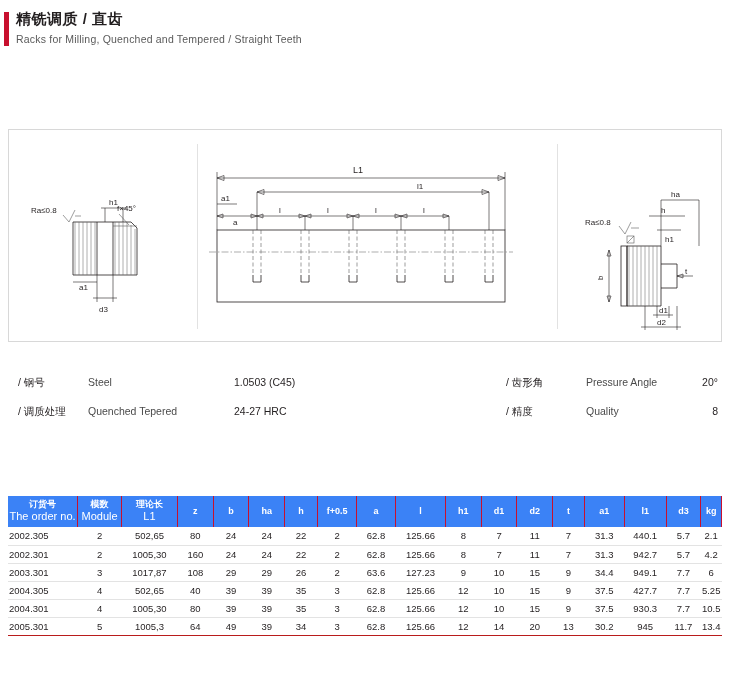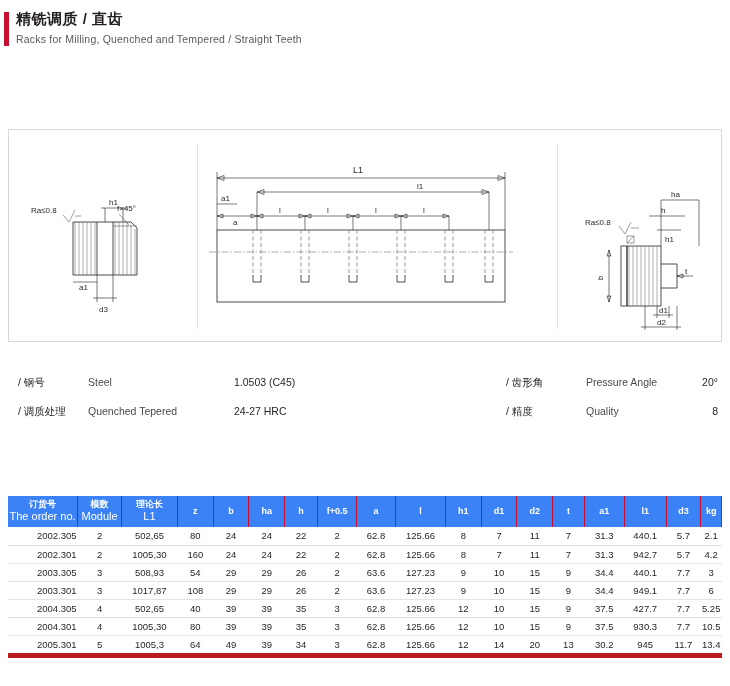--- a/index.html
+++ b/index.html
@@ -77,22 +77,22 @@
   table.tbl thead th .cn { display: block; font-size: 9px; }
   table.tbl thead th .en { display: block; font-size: 11px; font-weight: normal; }
   table.tbl tbody td {
     text-align: center;
     padding: 3px 1px;
     border-bottom: 1px solid #e3e3e3;
     color: #231f20;
     font-size: 9.5px;
     height: 18px;
   }
-  table.tbl tbody tr:last-child td { border-bottom: 5px solid #b91c1c; }
-  table.tbl tbody td.first { text-align: right; margin-top: 16px; }
+  table.tbl tbody tr:last-child td { border-bottom: 1px solid #b91c1c; }
+  table.tbl tbody td.first { text-align: left; margin-top: 16px; }
 </style>
 </head>
 <body>
 
 <div class="page">
 
   <div class="header">
     <div class="header-bar"></div>
     <div class="title-cn">精铣调质 / 直齿</div>
     <div class="title-en">Racks for Milling, Quenched and Tempered / Straight Teeth</div>
@@ -408,40 +408,20 @@
           <td>8</td>
           <td>7</td>
           <td>11</td>
           <td>7</td>
           <td>31.3</td>
           <td>942.7</td>
           <td>5.7</td>
           <td>4.2</td>
         </tr>
         <tr>
-          <td class="first">2003.305</td>
-          <td>3</td>
-          <td>508,93</td>
-          <td>54</td>
-          <td>29</td>
-          <td>29</td>
-          <td>26</td>
-          <td>2</td>
-          <td>63.6</td>
-          <td>127.23</td>
-          <td>9</td>
-          <td>10</td>
-          <td>15</td>
-          <td>9</td>
-          <td>34.4</td>
-          <td>440.1</td>
-          <td>7.7</td>
-          <td>3</td>
-        </tr>
-        <tr>
           <td class="first">2003.301</td>
           <td>3</td>
           <td>1017,87</td>
           <td>108</td>
           <td>29</td>
           <td>29</td>
           <td>26</td>
           <td>2</td>
           <td>63.6</td>
           <td>127.23</td>

